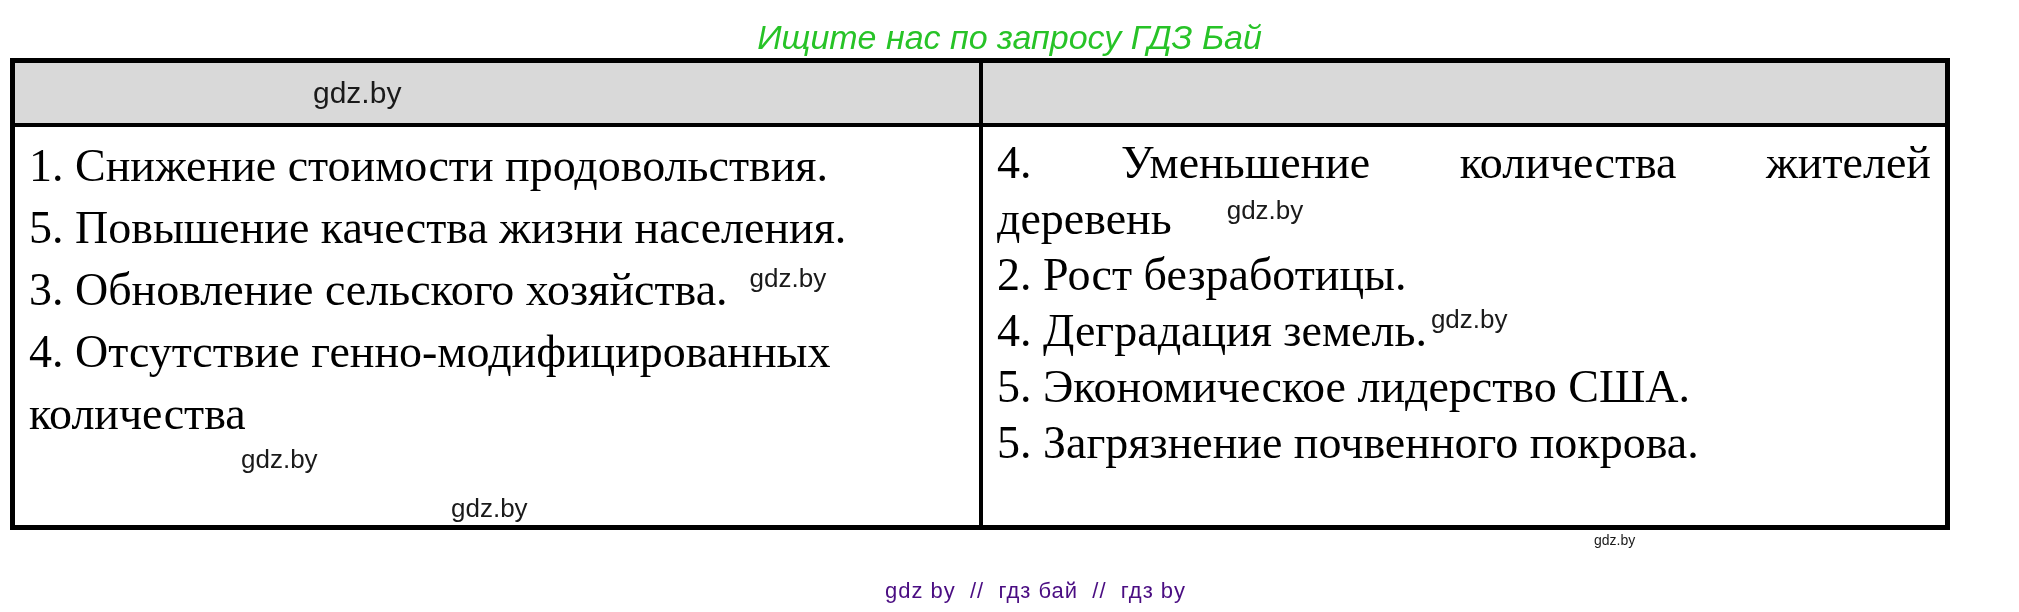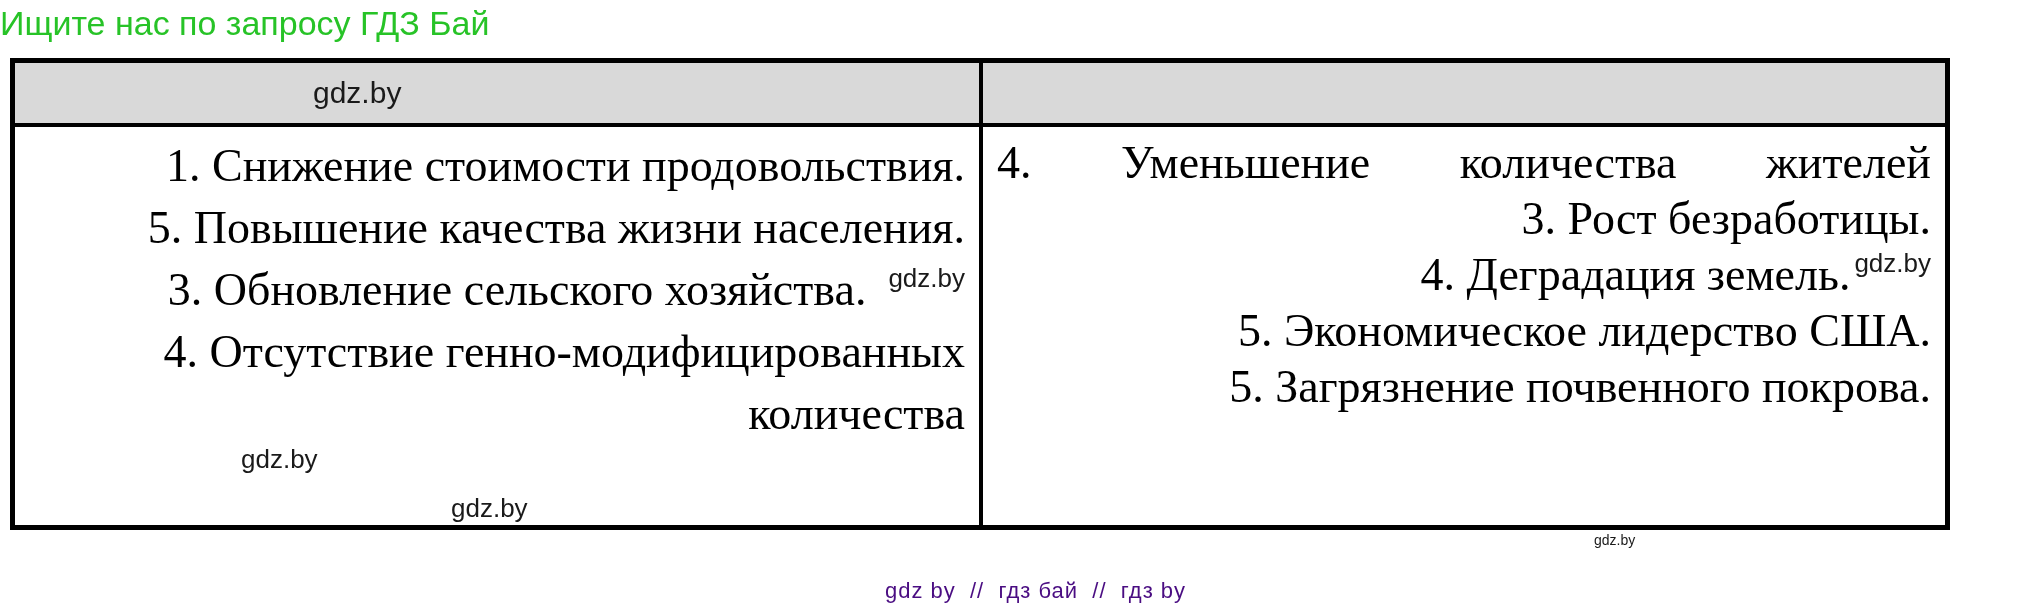--- a/index.html
+++ b/index.html
@@ -1,44 +1,45 @@
 <!DOCTYPE html>
 <html><head>
 <meta charset="utf-8">
 <style>
   html,body{margin:0;padding:0;background:#ffffff;}
   .stage{
     position:relative;width:2019px;height:612px;background:#ffffff;
     font-family:"Liberation Serif",serif;color:#000;overflow:hidden;
   }
   .title{
-    position:absolute;top:3px;left:0;width:100%;
+    position:absolute;top:17px;left:0;width:100%;text-align:center;
     font-family:"Liberation Sans",sans-serif;font-size:34px;line-height:40px;
     color:#27c327;
+    font-style:italic;
   }
   .gdz-table{
     position:absolute;left:10px;top:58px;width:1940px;height:472px;
     border:5px solid #000;box-sizing:border-box;
     display:grid;grid-template-columns:968px 1fr;grid-template-rows:64px 1fr;
   }
   .hcell{
     background:#d9d9d9;border-bottom:4px solid #000;box-sizing:border-box;
     position:relative;
   }
   .hcell.left{border-right:4px solid #000;}
   .header-wm{
     position:absolute;left:298px;top:50%;transform:translateY(-50%);
     font-family:"Liberation Sans",sans-serif;font-size:30px;color:#1a1a1a;
   }
   .bcell{
     box-sizing:border-box;padding:8px 14px 0 14px;font-size:46px;overflow:hidden;
   }
   .bcell.left{border-right:4px solid #000;line-height:62px;}
   .bcell.right{line-height:56px;}
-  .line{white-space:nowrap;text-align:right;}
+  .line{white-space:nowrap;}
   .justify-line{text-align:justify;text-align-last:justify;white-space:normal;}
   .wm{
     font-family:"Liberation Sans",sans-serif;font-size:26px;color:#1a1a1a;
     display:inline-block;line-height:26px;
   }
   .r15{transform:translateY(-15px);}
   .r18{transform:translateY(-18px);}
   .r22{transform:translateY(-22px);}
   .g4{margin-left:4px;}
   .g22{margin-left:22px;}
@@ -91,21 +92,24 @@
       <div class="wm-line-2">
         <span class="wm">gdz.by</span>
       </div>
     </div>
 
     <div class="bcell right">
       <div class="justify-line">
         <span>4. Уменьшение количества жителей</span>
       </div>
       <div class="line">
-        <span>3. Рост безработицы.</span>
+        <span>деревень</span><span class="wm r15 g55">gdz.by</span>
+      </div>
+      <div class="line">
+        <span>2. Рост безработицы.</span>
       </div>
       <div class="line">
         <span>4. Деградация земель.</span><span class="wm r18 g4">gdz.by</span>
       </div>
       <div class="line">
         <span>5. Экономическое лидерство США.</span>
       </div>
       <div class="line">
         <span>5. Загрязнение почвенного покрова.</span>
       </div>

